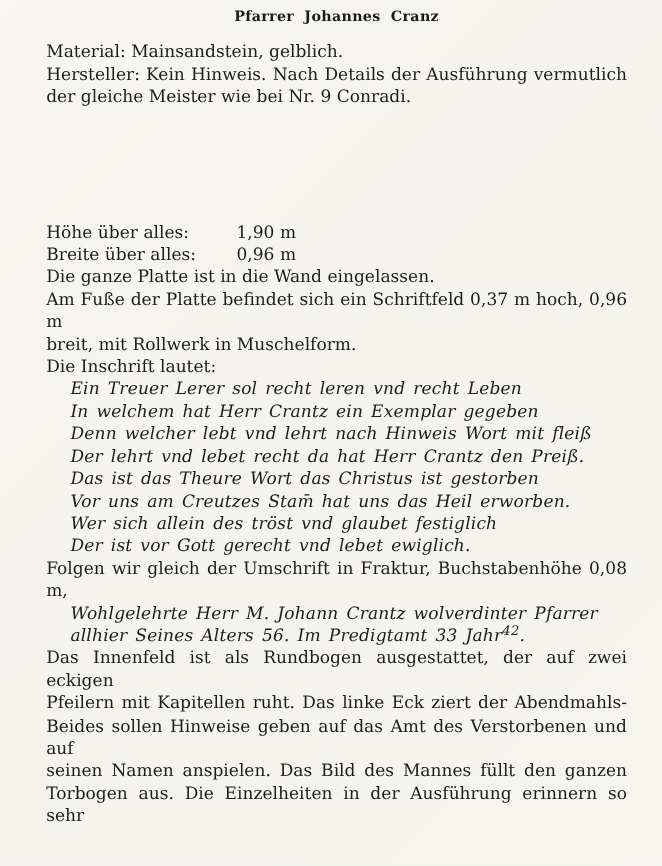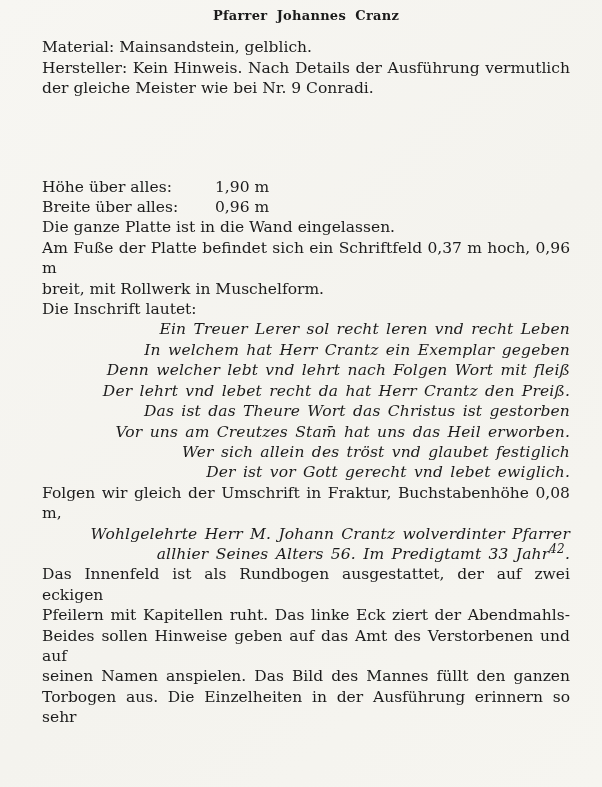--- a/index.html
+++ b/index.html
@@ -22,25 +22,25 @@
   .title {
     text-align: center;
     font-weight: bold;
     font-size: 13px;
     word-spacing: 0.35em;
     margin-bottom: 11px;
     letter-spacing: 0.02em;
   }
   .line { min-height: 20.4px; }
   .j { text-align: justify; text-align-last: justify; }
-  .specs { margin-top: 78px; }
+  .specs { margin-top: 102px; }
   .spec-row { display: flex; }
   .spec-label { width: 173px; flex: 0 0 173px; }
   .spec-value { flex: 1; }
-  .verse { font-style: italic; padding-left: 22px; letter-spacing: 0.01em; word-spacing: 0.14em; text-align: right; }
+  .verse { font-style: italic; padding-left: 22px; letter-spacing: 0.01em; word-spacing: 0.14em; }
   .verse sup { font-size: 12px; line-height: 0; font-style: italic; }
 </style>
 </head>
 <body>
 
 <div class="page">
 
   <div class="title">Pfarrer Johannes Cranz</div>
 
   <div class="line">Material: Mainsandstein, gelblich.</div>
@@ -66,21 +66,21 @@
   <div>
     <div class="line j">Am Fuße der Platte befindet sich ein Schriftfeld 0,37 m hoch, 0,96 m</div>
     <div class="line">breit, mit Rollwerk in Muschelform.</div>
   </div>
 
   <div class="line">Die Inschrift lautet:</div>
 
   <div>
     <div class="line verse">Ein Treuer Lerer sol recht leren vnd recht Leben</div>
     <div class="line verse">In welchem hat Herr Crantz ein Exemplar gegeben</div>
-    <div class="line verse">Denn welcher lebt vnd lehrt nach Folgen Wort mit fleiß</div>
+    <div class="line verse">Denn welcher lebt vnd lehrt nach Hinweis Wort mit fleiß</div>
     <div class="line verse">Der lehrt vnd lebet recht da hat Herr Crantz den Preiß.</div>
     <div class="line verse">Das ist das Theure Wort das Christus ist gestorben</div>
     <div class="line verse">Vor uns am Creutzes Stam̄ hat uns das Heil erworben.</div>
     <div class="line verse">Wer sich allein des tröst vnd glaubet festiglich</div>
     <div class="line verse">Der ist vor Gott gerecht vnd lebet ewiglich.</div>
   </div>
 
   <div>
     <div class="line j">Folgen wir gleich der Umschrift in Fraktur, Buchstabenhöhe 0,08 m,</div>
   </div>

